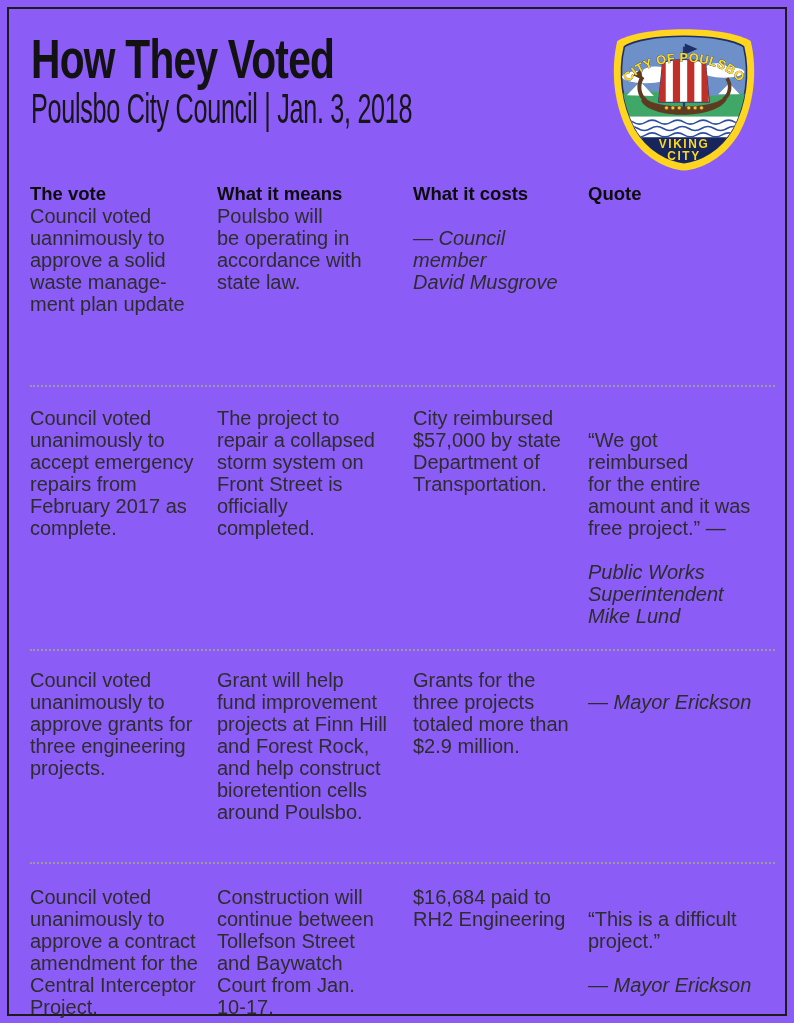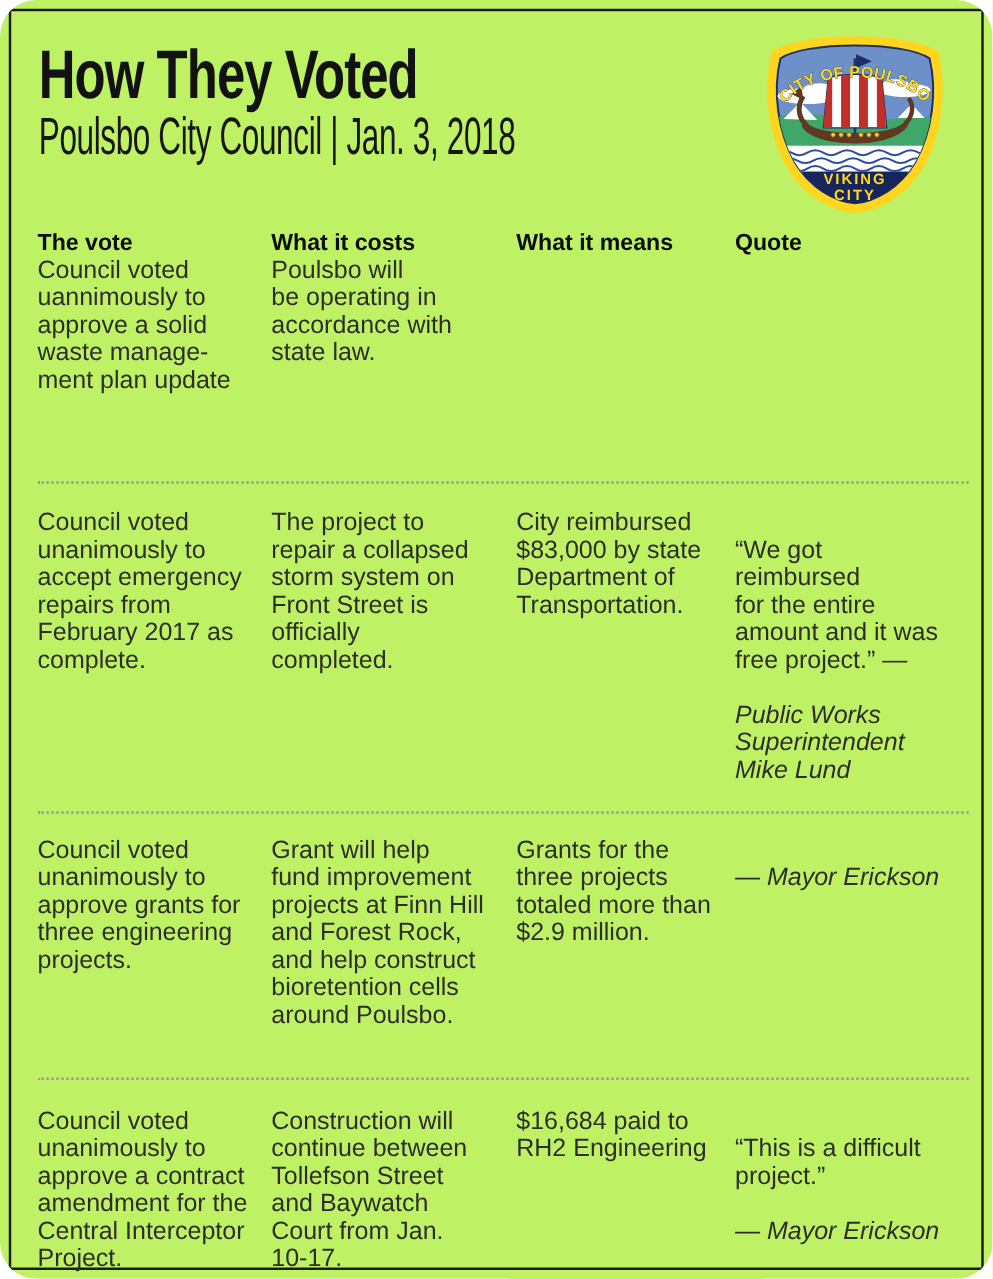--- a/index.html
+++ b/index.html
@@ -1,18 +1,18 @@
 <!DOCTYPE html>
 <html><head>
 <meta charset="utf-8">
 <style>
   html,body { margin:0; padding:0; background:#ffffff; }
   .page {
-    position:relative; width:794px; height:1023px; background:#bef264;
-    font-family:"Liberation Sans", sans-serif; overflow:hidden;border-radius:29px;
+    position:relative; width:794px; height:1023px; background:#8b5cf6;
+    font-family:"Liberation Sans", sans-serif; overflow:hidden;
   }
   .frame { position:absolute; left:7px; top:7px; right:7px; bottom:7px; border:2px solid #1c1c1c; }
   .title {
     position:absolute; left:31px; top:31px; margin:0;
     font-size:55px; font-weight:700; color:#121212; letter-spacing:-1px;
     transform:scaleX(0.74); transform-origin:0 0; white-space:nowrap; line-height:1.05;
   }
   .subtitle {
     position:absolute; left:31px; top:87px; margin:0;
     font-size:42px; font-weight:400; color:#161616; letter-spacing:-0.5px;
@@ -105,55 +105,57 @@
     <text font-size="16" font-weight="bold" letter-spacing="0.5" text-anchor="middle" stroke="#1E2E66" stroke-width="0.6" style="paint-order:stroke" fill="#FFD91E">
       <textPath href="#arcPath" startOffset="50%">CITY OF POULSBO</textPath>
     </text>
     <text x="100" y="153" font-size="15" font-weight="bold" letter-spacing="2" text-anchor="middle" fill="#FFD91E">VIKING</text>
     <text x="100" y="169" font-size="15" font-weight="bold" letter-spacing="2" text-anchor="middle" fill="#FFD91E">CITY</text>
   </svg>
 
   <div class="table">
     <div class="hrow">
       <div>The vote</div>
+      <div>What it means</div>
       <div>What it costs</div>
-      <div>What it means</div>
       <div>Quote</div>
     </div>
 
     <div class="row row1">
       <div class="cell">Council voted
 uannimously to
 approve a solid
 waste manage-
 ment plan update</div>
       <div class="cell">Poulsbo will
 be operating in
 accordance with
 state law.</div>
       <div class="cell">
+        <div class="attr">— Council member
+David Musgrove</div>
       </div>
     </div>
     <div class="sep"></div>
 
     <div class="row row2">
       <div class="cell">Council voted
 unanimously to
 accept emergency
 repairs from
 February 2017 as
 complete.</div>
       <div class="cell">The project to
 repair a collapsed
 storm system on
 Front Street is
 officially
 completed.</div>
       <div class="cell">City reimbursed
-$83,000 by state
+$57,000 by state
 Department of
 Transportation.</div>
       <div class="cell">
         <div>“We got reimbursed
 for the entire
 amount and it was
 free project.” —</div>
         <div class="attr">Public Works
 Superintendent
 Mike Lund</div>

